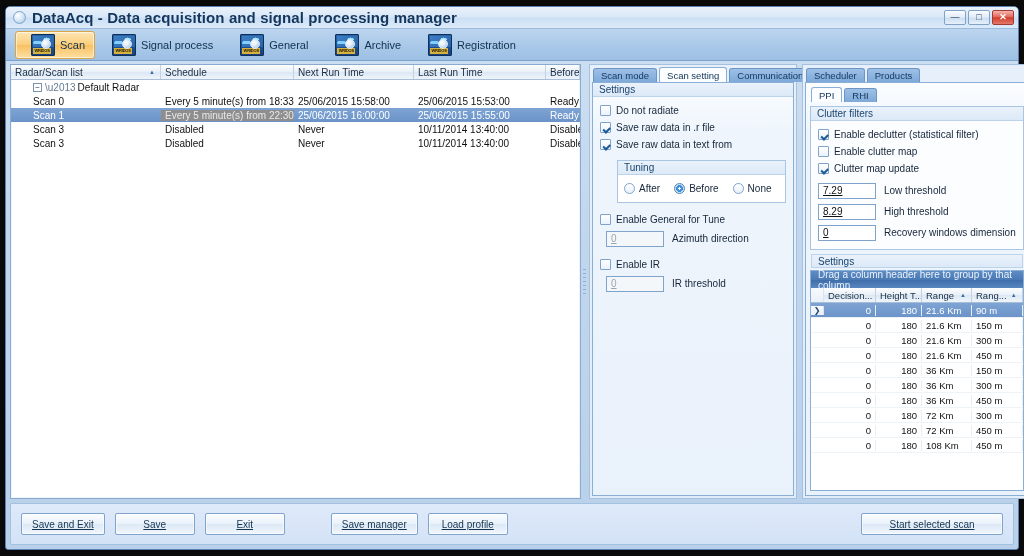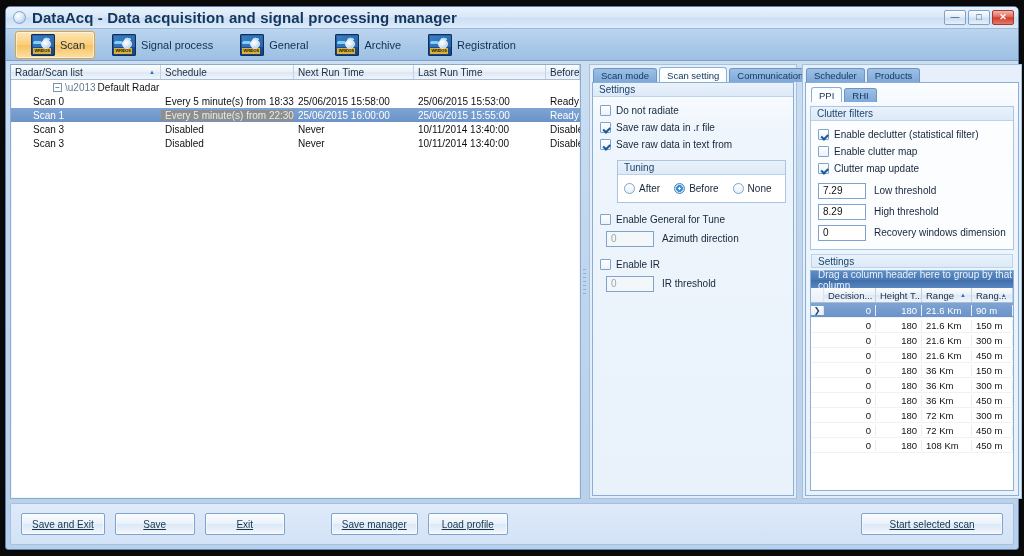--- a/index.html
+++ b/index.html
@@ -164,22 +164,22 @@
     width:11px;height:11px;flex:0 0 11px;margin-right:4px;border-radius:50%;
     border:1px solid #7fa3ca;background:linear-gradient(180deg,#ffffff 0%,#e7f0fa 100%);
     position:relative;
   }
   .rb.checked{
     background:radial-gradient(circle at 50% 50%,#ffffff 0 18%,#3d8fd8 22% 52%,#c9e0f5 56%);
     border-color:#4e86be;
   }
   .lbl{font-size:10px;color:#16263a;white-space:nowrap;}
   .tinput{
-    width:48px;height:16px;border:1px solid #7fa3ca;background:#ffffff;
-    font-size:10px;color:#111;padding:0 4px;display:flex;align-items:center;
+    width:58px;height:16px;border:1px solid #7fa3ca;background:#ffffff;
+    font-size:10px;color:#111;padding:0 4px;display:flex;align-items:center;text-decoration:underline;
   }
   .tinput.disabled{background:#f4f7fa;color:#9aa6b2;}
   .field-row{display:flex;align-items:center;gap:8px;height:21px;}
   
   .grid{width:100%;height:100%;display:flex;flex-direction:column;}
   .grid-head{
     display:flex;height:15px;flex:0 0 15px;
     background:linear-gradient(180deg,#fdfefe 0%,#e9f0f8 48%,#dde8f4 52%,#eef4fb 100%);
     border-bottom:1px solid #a9bed6;
   }
@@ -306,21 +306,21 @@
           </div>
           <div class="gh" style="width:132px">
             <span>Last Run Time</span>
           </div>
           <div class="gh" style="flex:1">
             <span>Before</span>
           </div>
         </div>
 
         <div class="grow">
-          <div class="gc" style="width:150px;padding-left:22px;margin-left:20px;">
+          <div class="gc" style="width:150px;padding-left:22px;">
             <span class="tree-toggle">−</span><span class="tree-dash">\u2013</span><span>Default Radar</span>
           </div>
           <div class="gc" style="width:133px"></div>
           <div class="gc" style="width:120px"></div>
           <div class="gc" style="width:132px"></div>
           <div class="gc" style="flex:1"></div>
         </div>
 
         <div class="grow">
           <div class="gc" style="width:150px;padding-left:22px;"><span>Scan 0</span></div>

